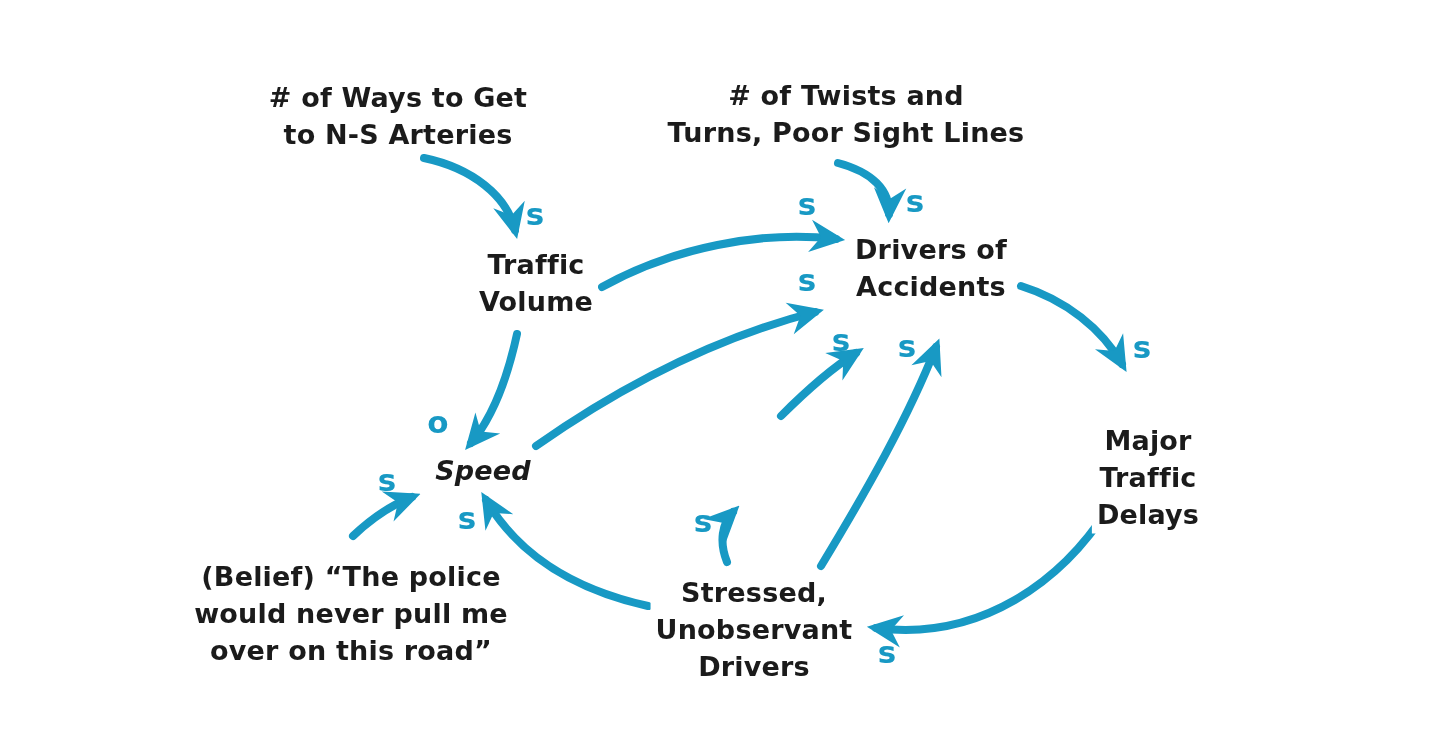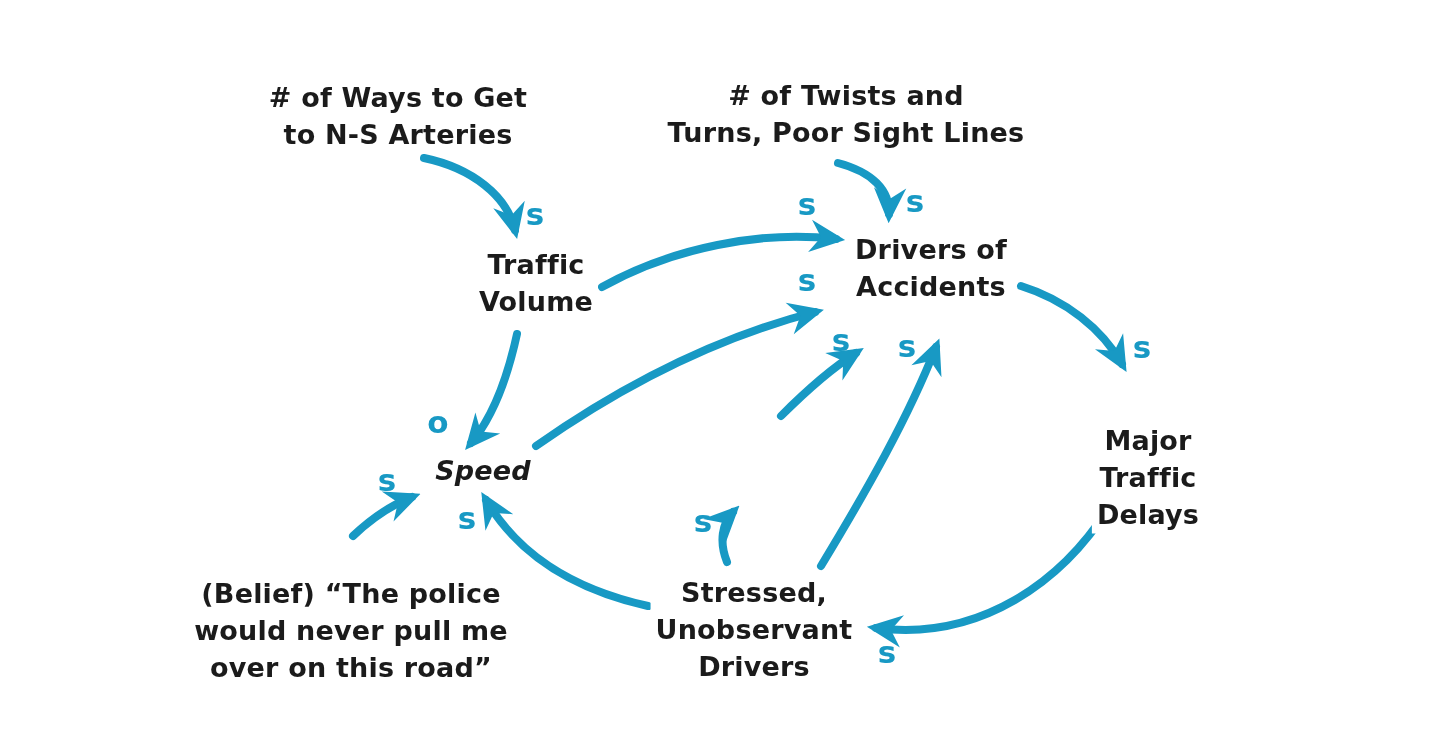--- a/index.html
+++ b/index.html
@@ -53,21 +53,21 @@
   <div class="node" style="left:846px;top:114px;"># of Twists and
 Turns, Poor Sight Lines</div>
   <div class="node" style="left:536px;top:283px;">Traffic
 Volume</div>
   <div class="node" style="left:931px;top:268px;">Drivers of
 Accidents</div>
   <div class="node" style="left:483px;top:470px;font-style:italic;">Speed</div>
   <div class="node" style="left:1148px;top:437px;margin-top:40px;">Major
 Traffic
 Delays</div>
-  <div class="node" style="left:351px;top:630px;">(Belief) “The police
+  <div class="node" style="left:351px;top:613px;">(Belief) “The police
 would never pull me
 over on this road”</div>
   <div class="node" style="left:754px;top:629px;text-align:center;">Stressed,
 Unobservant
 Drivers</div>
 
   <span class="pol" style="left:535px;top:214px;">s</span>
   <span class="pol" style="left:915px;top:201px;">s</span>
   <span class="pol" style="left:807px;top:204px;">s</span>
   <span class="pol" style="left:807px;top:280px;">s</span>

